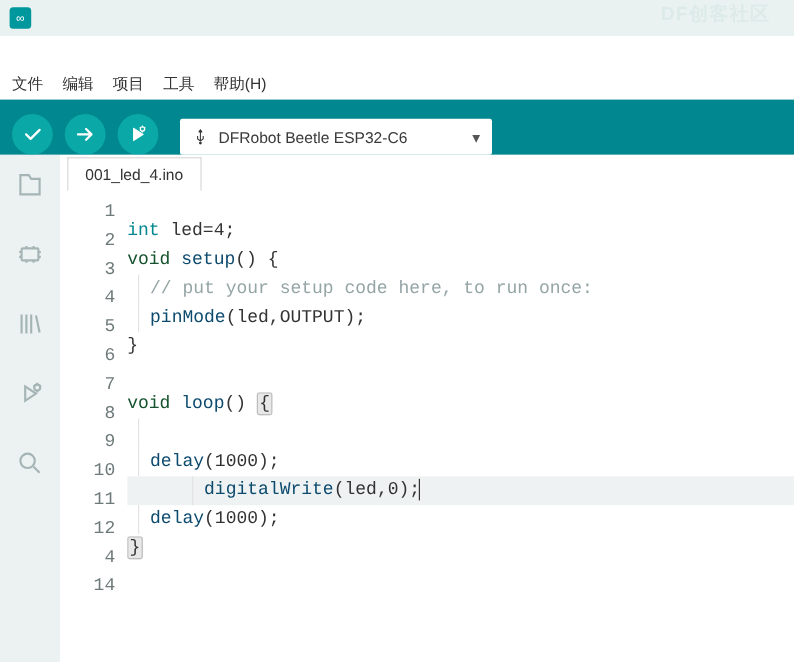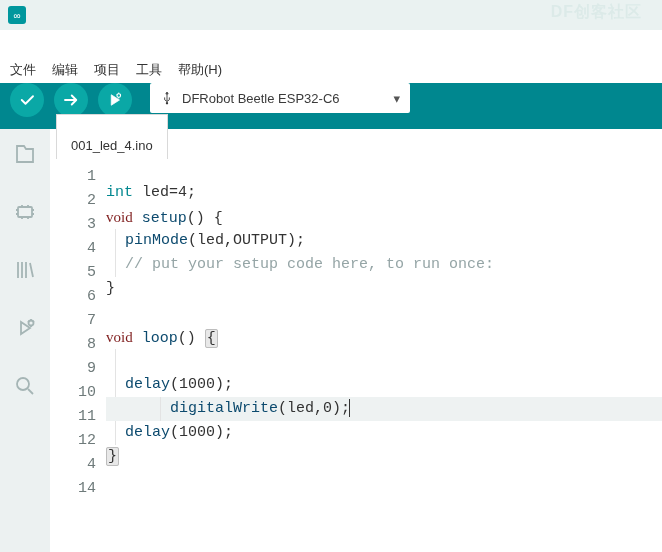--- a/index.html
+++ b/index.html
@@ -3,43 +3,43 @@
 <meta charset="utf-8">
 <style>
   * { margin: 0; padding: 0; box-sizing: border-box; }
   body { font-family: -apple-system, "Segoe UI", sans-serif; font-size: 13px; background: #fff; width: 662px; height: 552px; overflow: hidden; }
   .titlebar { background: #eaf2f1; height: 30px; display: flex; align-items: center; padding: 0 8px; position: relative; }
   .titlebar .app-icon { width: 18px; height: 18px; background: #00979d; border-radius: 3px; display: flex; align-items: center; justify-content: center; color: #fff; font-size: 10px; margin-right: 8px; }
   .titlebar .title { color: #333; font-size: 13px; }
   .titlebar .watermark { position: absolute; right: 20px; top: 2px; color: #d9e9e7; font-size: 16px; font-weight: bold; letter-spacing: 1px; opacity: .8; }
   .menubar { background: #fff; height: 26px; display: flex; align-items: center; padding: 0 10px; gap: 16px; color: #333; font-size: 13px; margin-top: 27px; }
   .menubar span { cursor: pointer; }
-  .toolbar { background: #00878f; height: 46px; display: flex; align-items: flex-start; padding: 0 10px; gap: 10px; }
+  .toolbar { background: #00878f; height: 46px; display: flex; align-items: flex-end; padding: 0 10px; gap: 10px; }
   .tbtn { width: 34px; height: 34px; border-radius: 50%; background: #0aa8a6; display: flex; align-items: center; justify-content: center; cursor: pointer; }
   .tbtn svg { fill: #fff; stroke: #fff; }
   .board-sel { margin-left: 8px; background: #fff; height: 30px; display: flex; align-items: center; padding: 0 10px; gap: 8px; border-radius: 2px; cursor: pointer; min-width: 260px; }
   .board-sel .bname { color: #3a3a3a; font-size: 13px; }
   .board-sel .chev { margin-left: auto; color: #555; }
   .main { display: flex; height: calc(552px - 30px - 26px - 46px); }
   .sidebar { width: 50px; background: #ecf1f1; display: flex; flex-direction: column; align-items: center; padding-top: 10px; gap: 28px; }
   .sidebar .sbtn { width: 30px; height: 30px; display: flex; align-items: center; justify-content: center; cursor: pointer; }
   .sidebar svg { stroke: #a5b5b5; fill: none; stroke-width: 1.8; }
   .editor-area { flex: 1; display: flex; flex-direction: column; }
   .tabs { height: 30px; display: flex; align-items: flex-end; background: #fff; }
-  .tab { padding: 23px 14px 6px 14px; border: 1px solid #d9d9d9; border-bottom: none; background: #fafafa; font-size: 13px; color: #333; margin-left: 6px; }
+  .tab { padding: 6px 14px 6px 14px; border: 1px solid #d9d9d9; border-bottom: none; background: #fafafa; font-size: 13px; color: #333; margin-left: 6px; }
   .tab.active { background: #fff; }
   .code { flex: 1; display: flex; font-family: Consolas, "Courier New", monospace; font-size: 15px; background: #fff; padding-top: 6px; }
   .gutter { width: 56px; text-align: right; color: #6e7a7a; padding-right: 10px; user-select: none; }
   .gutter div { height: 24px; line-height: 24px; }
   .lines { flex: 1; position: relative; overflow: hidden; margin-top: 16px; }
   .lines .ln { height: 24px; line-height: 24px; white-space: pre; }
   .lines .hl { background: #eef2f2; padding-left: 45px; }
   .indent-guide { border-left: 1px solid #e3e3e3; display: inline-block; height: 24px; vertical-align: top; }
   .k-type { color: #00878f; }
-  .k-kw { color: #7f1d1d; font-family: Liberation Serif, serif; }
+  .k-kw { color: #14532d; }
   .k-fn { color: #0c4a6e; }
   .k-cmt { color: #95a5a6; }
   .k-txt { color: #333; }
   .cursor { border-left: 1.5px solid #333; display: inline-block; height: 18px; vertical-align: middle; margin-left: -1px; }
   .brace-match { background: #e8e8e8; border: 1px solid #bdbdbd; padding: 0 1px; border-radius: 2px; }
 </style>
 </head>
 <body>
 
 <div class="titlebar">
@@ -133,22 +133,22 @@
           <div>9</div>
           <div>10</div>
           <div>11</div>
           <div>12</div>
           <div>4</div>
           <div>14</div>
         </div>
       <div class="lines" id="lines">
           <div class="ln"><span class="k-type">int</span> <span class="k-txt">led=4;</span></div>
           <div class="ln"><span class="k-kw">void</span> <span class="k-fn">setup</span><span class="k-txt">() {</span></div>
+          <div class="ln"> <span class="indent-guide"></span> <span class="k-cmt">// put your setup code here, to run once:</span></div>
           <div class="ln"> <span class="indent-guide"></span> <span class="k-fn">pinMode</span><span class="k-txt">(led,OUTPUT);</span></div>
-          <div class="ln"> <span class="indent-guide"></span> <span class="k-cmt">// put your setup code here, to run once:</span></div>
           <div class="ln"><span class="k-txt">}</span></div>
           <div class="ln"></div>
           <div class="ln"><span class="k-kw">void</span> <span class="k-fn">loop</span><span class="k-txt">() </span><span class="brace-match k-txt">{</span></div>
           <div class="ln"> <span class="indent-guide"></span> </div>
           <div class="ln"> <span class="indent-guide"></span> <span class="k-fn">delay</span><span class="k-txt">(1000);</span></div>
           <div class="ln hl"> <span class="indent-guide"></span> <span class="k-fn">digitalWrite</span><span class="k-txt">(led,0);</span><span class="cursor"></span></div>
           <div class="ln"> <span class="indent-guide"></span> <span class="k-fn">delay</span><span class="k-txt">(1000);</span></div>
           <div class="ln"><span class="brace-match k-txt">}</span></div>
           <div class="ln"></div>
         </div>

